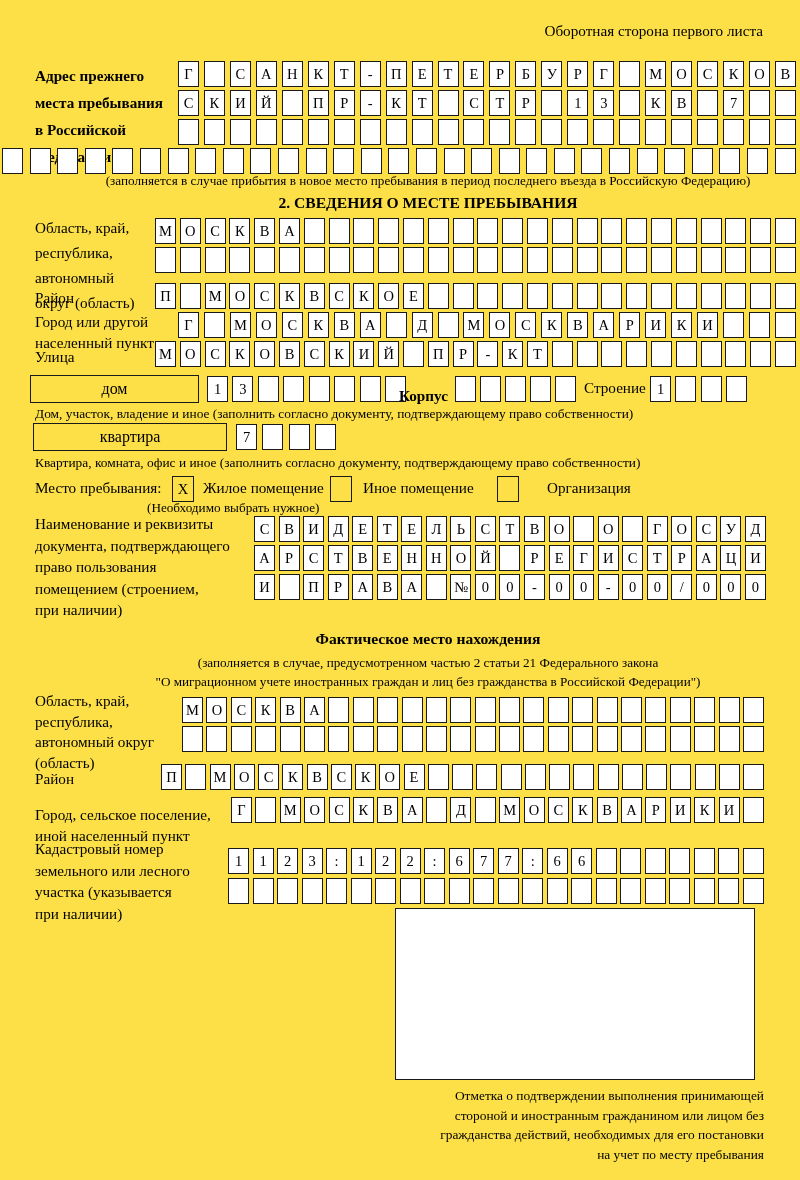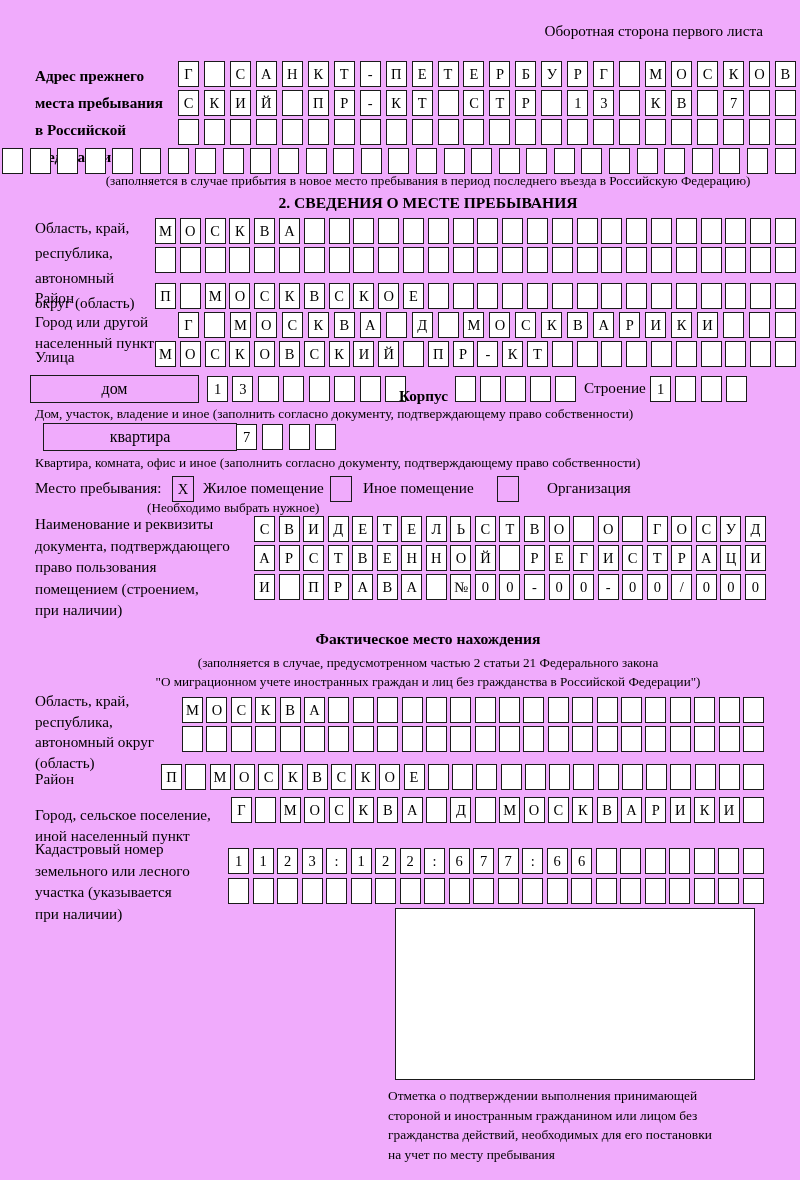--- a/index.html
+++ b/index.html
@@ -1,16 +1,16 @@
 <!DOCTYPE html>
 <html><head>
 <meta charset="utf-8">
 <style>
   html,body{margin:0;padding:0;background:#fff;}
-  #form{position:relative;width:800px;height:1180px;background:#f0abfc;color:#000;
+  #form{position:relative;width:800px;height:1180px;background:#fde047;color:#000;
         font-family:"Liberation Serif","DejaVu Serif",serif;overflow:hidden;}
   .lbl{position:absolute;font-size:15.2px;}
   .note{position:absolute;font-size:13.2px;}
   .center{left:0;width:100%;text-align:center;padding-left:28px;}
   .titlebold{position:absolute;font-weight:bold;font-size:15.6px;}
   .cellrow{position:absolute;display:flex;justify-content:space-between;}
   .cell{flex:0 0 21px;height:26px;border:1.8px solid #1a1a1a;box-sizing:border-box;
         display:flex;align-items:center;justify-content:center;font-size:14.5px;background:#fff;}
   .checkcell{position:absolute;width:22px;height:26px;border:1.8px solid #1a1a1a;box-sizing:border-box;
         display:flex;align-items:center;justify-content:center;font-size:14.5px;}
@@ -39,21 +39,21 @@
   #ulitsa-row{left:155px;top:341px;width:641px;}
 
   #dom-box{left:30px;top:375px;width:169px;height:28px;}
   #dom-cells{left:207px;top:376px;width:199px;}
   #korpus-lbl{left:399px;top:387px;font-weight:bold;}
   #korpus-cells{left:455px;top:376px;width:121px;}
   #stroenie-lbl{left:584px;top:379px;}
   #stroenie-cells{left:650px;top:376px;width:97px;}
   #dom-note{left:35px;top:406px;font-size:13.4px;}
 
-  #kv-box{left:33px;top:423px;width:194px;height:28px;margin-left:10px;}
+  #kv-box{left:33px;top:423px;width:194px;height:28px;}
   #kv-cells{left:236px;top:424px;width:100px;}
   #kv-note{left:35px;top:455px;font-size:13.4px;}
 
   #stay-lbl{left:35px;top:479px;}
   #stay-chk1{left:172px;top:476px;}
   #stay-opt1{left:203px;top:479px;}
   #stay-chk2{left:330px;top:476px;}
   #stay-opt2{left:363px;top:479px;}
   #stay-chk3{left:497px;top:476px;}
   #stay-opt3{left:547px;top:479px;}
@@ -73,21 +73,21 @@
   #rayon2-lbl{left:35px;top:770px;}
   #rayon2-row{left:161px;top:764px;width:603px;}
   #gorod2-lbl{left:35px;top:804px;line-height:21px;}
   #gorod2-row{left:231px;top:797px;width:533px;}
   #kad-lbl{left:35px;top:838px;line-height:21.5px;}
   #kad-r1{left:228px;top:848px;width:536px;}
   #kad-r2{left:228px;top:878px;width:536px;}
 
   #stamp-box{position:absolute;left:395px;top:908px;width:360px;height:172px;
              border:1.8px solid #1a1a1a;box-sizing:border-box;background:#fff;}
-  #stamp-caption{left:388px;top:1086px;width:376px;text-align:left;line-height:19.5px;font-size:13.4px;}
+  #stamp-caption{left:388px;top:1086px;width:376px;text-align:right;line-height:19.5px;font-size:13.4px;}
 </style>
 </head>
 <body>
 
 <div id="form">
 
   <div id="hdr" class="lbl">Оборотная сторона первого листа</div>
 
   <div id="pa-lbl" class="lbl">
       <div>Адрес прежнего</div>

